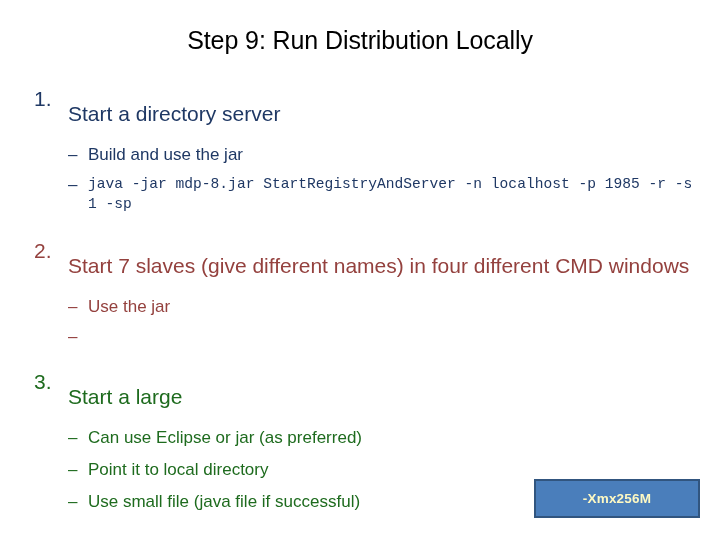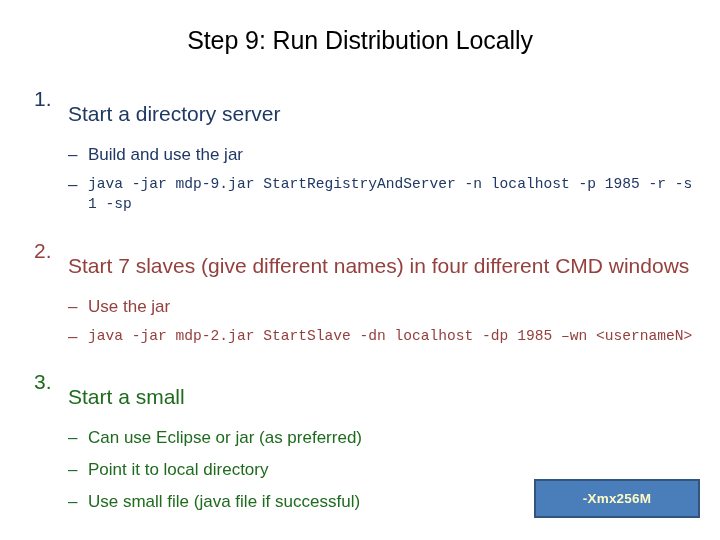--- a/index.html
+++ b/index.html
@@ -142,45 +142,44 @@
       <span class="txt">Start a directory server</span>
     </div>
     <div class="gap-m"></div>
     <div class="lvl2 c-navy">
       <span class="dash">–</span>
       <span class="txt">Build and use the jar</span>
     </div>
     <div class="gap-s"></div>
     <div class="lvl2code c-navy">
       <span class="dash">–</span>
-      <span class="txt">java -jar mdp-9.jar StartRegistryAndServer -n localhost -p 1985 -r -s 1 -sp</span>
+      <span class="txt">java -jar mdp-8.jar StartRegistryAndServer -n localhost -p 1985 -r -s 1 -sp</span>
     </div>
 
     <div class="gap-xl"></div>
 
     <div class="lvl1 c-maroon">
       <span class="num">2.</span>
       <span class="txt">Start 7 slaves (give different names) in four different CMD windows</span>
     </div>
     <div class="gap-m"></div>
     <div class="lvl2 c-maroon">
       <span class="dash">–</span>
       <span class="txt">Use the jar</span>
     </div>
     <div class="gap-s"></div>
     <div class="lvl2code c-maroon">
       <span class="dash">–</span>
-      <span class="txt">java -jar mdp-2.jar StartSlave -dn localhost -dp 1985 –wn &lt;usernameN&gt;</span>
     </div>
 
     <div class="gap-l"></div>
 
     <div class="lvl1 c-green">
       <span class="num">3.</span>
-      <span class="txt">Start a small</span>
+      <span class="txt">Start a large</span>
     </div>
     <div class="gap-m"></div>
     <div class="lvl2 c-green">
       <span class="dash">–</span>
       <span class="txt">Can use Eclipse or jar (as preferred)</span>
     </div>
     <div class="gap-s"></div>
     <div class="lvl2 c-green">
       <span class="dash">–</span>
       <span class="txt">Point it to local directory</span>

